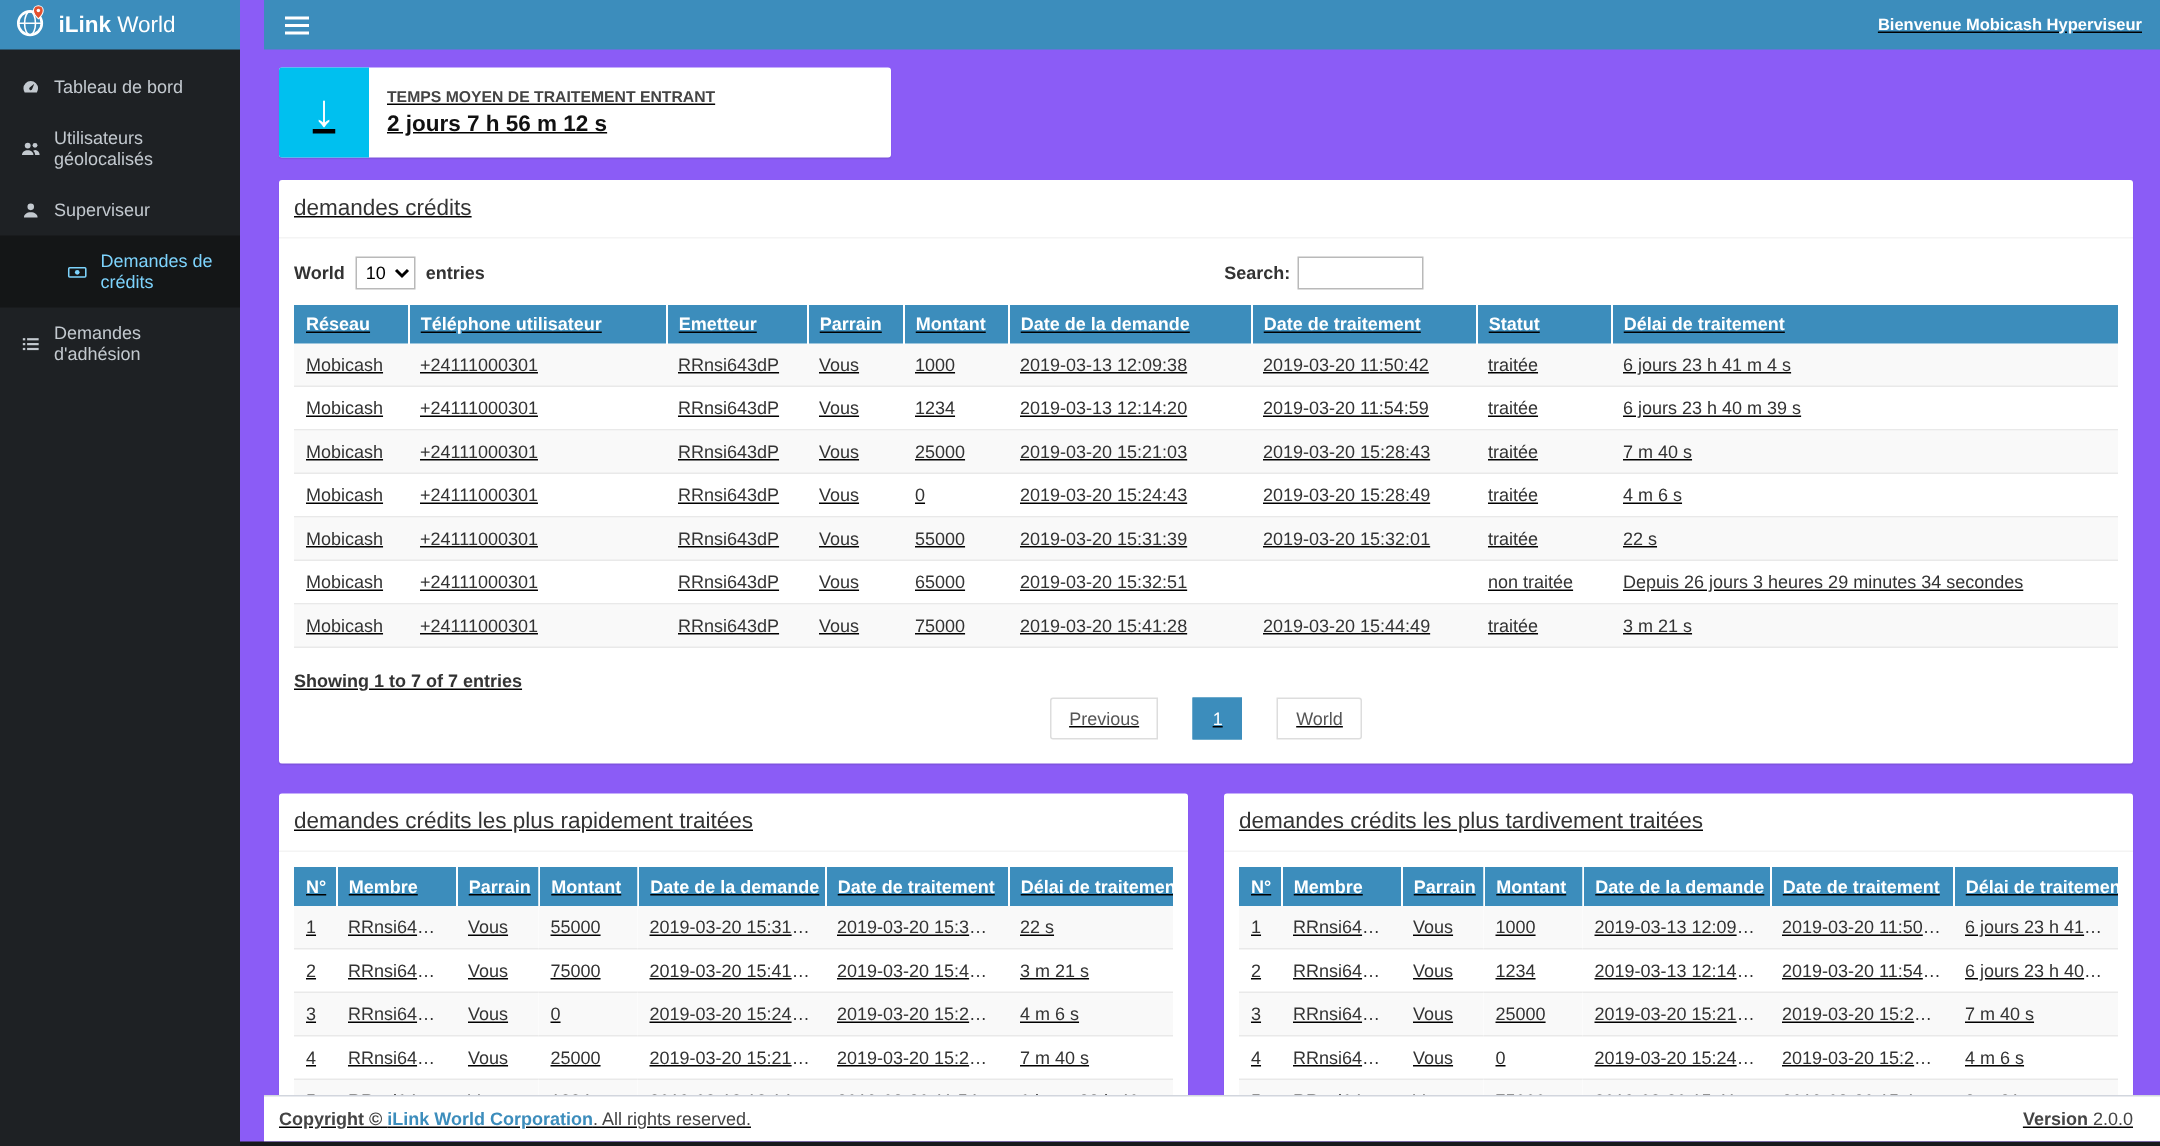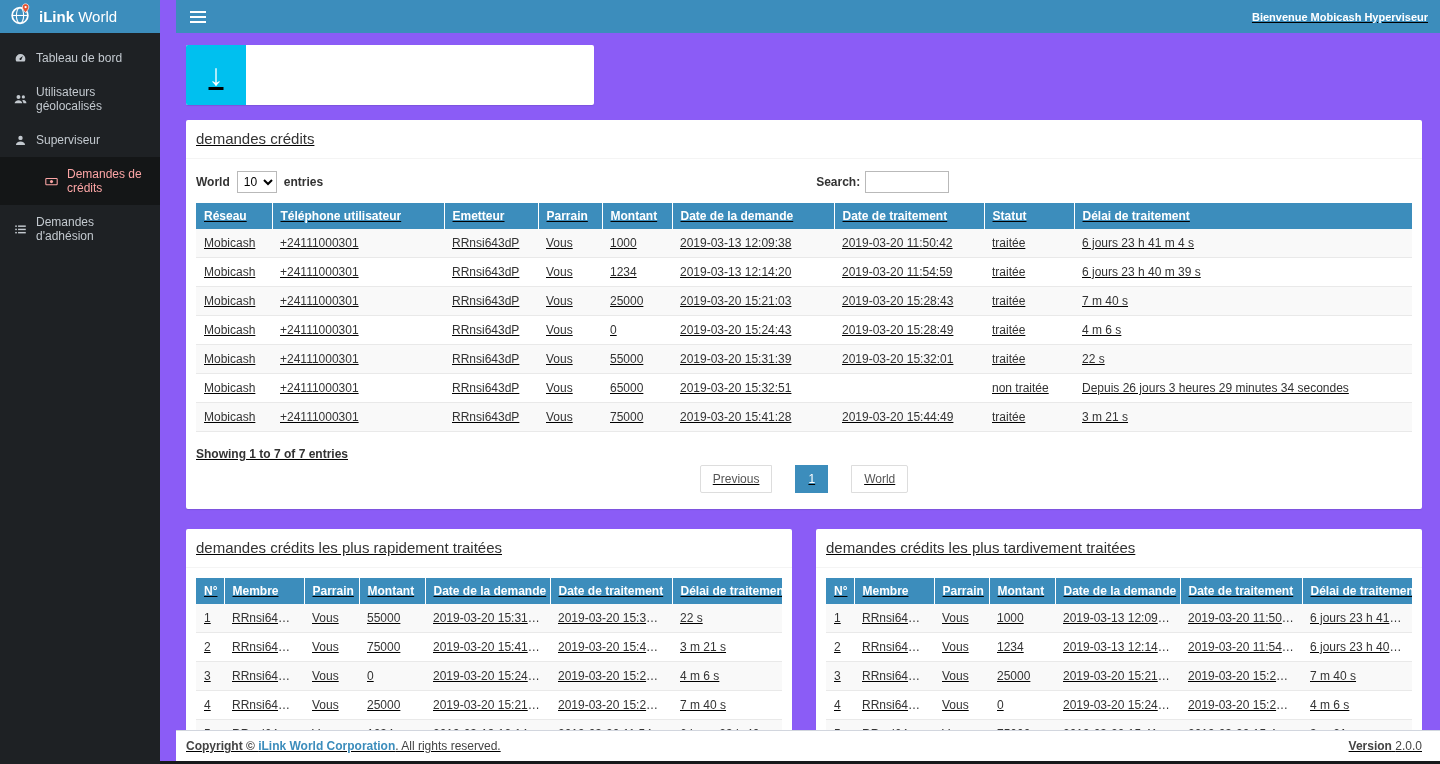--- a/index.html
+++ b/index.html
@@ -9,21 +9,21 @@
   .wrapper { position:relative; width:1440px; height:764px; background:#17191b;text-decoration:underline; }
 
   
   .sidebar { position:absolute; left:0; top:0; width:160px; height:764px; background:#1e2124; z-index:2; }
   .brand { height:33px; background:#3c8dbc; display:flex; align-items:center; gap:7px; padding:0 9px; cursor:pointer; }
   .brand-text { font-size:15px; color:#fff; white-space:nowrap; }
   .brand-text b { font-weight:700; }
   .brand-text span { font-weight:300; }
   .menu { padding-top:8px; }
   .menu-item { display:flex; align-items:center; gap:9px; padding:10px 13px; color:#c3c9cf; font-size:12px; cursor:pointer; }
-  .menu-item.active { background:#141617; color:#fca5a5;padding-left:44px; }
+  .menu-item.active { background:#141617; color:#7dd3fc;padding-left:44px; }
   .menu-item .icon { width:14px; height:14px; display:flex; align-items:center; justify-content:center; flex-shrink:0; }
   .menu-item svg { display:block; }
 
   
   .main { margin-left:160px; height:761px; display:flex; flex-direction:column; background:#8b5cf6; overflow:hidden;padding-left:16px; }
   .topbar { height:33px; background:#3c8dbc; display:flex; align-items:center; flex-shrink:0; }
   .hamburger { width:44px; height:33px; display:flex; flex-direction:column; justify-content:center; align-items:center; gap:3px; cursor:pointer; }
   .hamburger i { display:block; width:16px; height:2px; background:#fff; }
   .welcome { margin-left:auto; color:#fff; font-size:11px; font-weight:700; padding-right:12px; }
 
@@ -159,20 +159,24 @@
           <i></i>
           <i></i>
         </div>
       <div class="welcome">Bienvenue Mobicash Hyperviseur</div>
     </header>
 
     <div class="content">
 
       <div class="info-box">
         <div class="info-box-icon" style="background:#00c0ef;">↓</div>
+        <div class="info-box-content">
+          <div class="info-box-label">TEMPS MOYEN DE TRAITEMENT ENTRANT</div>
+          <div class="info-box-value">2 jours 7 h 56 m 12 s</div>
+        </div>
       </div>
 
       <section class="panel">
         <div class="panel-heading">demandes crédits</div>
         <div class="panel-body">
           <div class="controls">
             <div class="show-entries">
               <span>World</span>
               <select class="entries-select">
                 <option>10</option>

